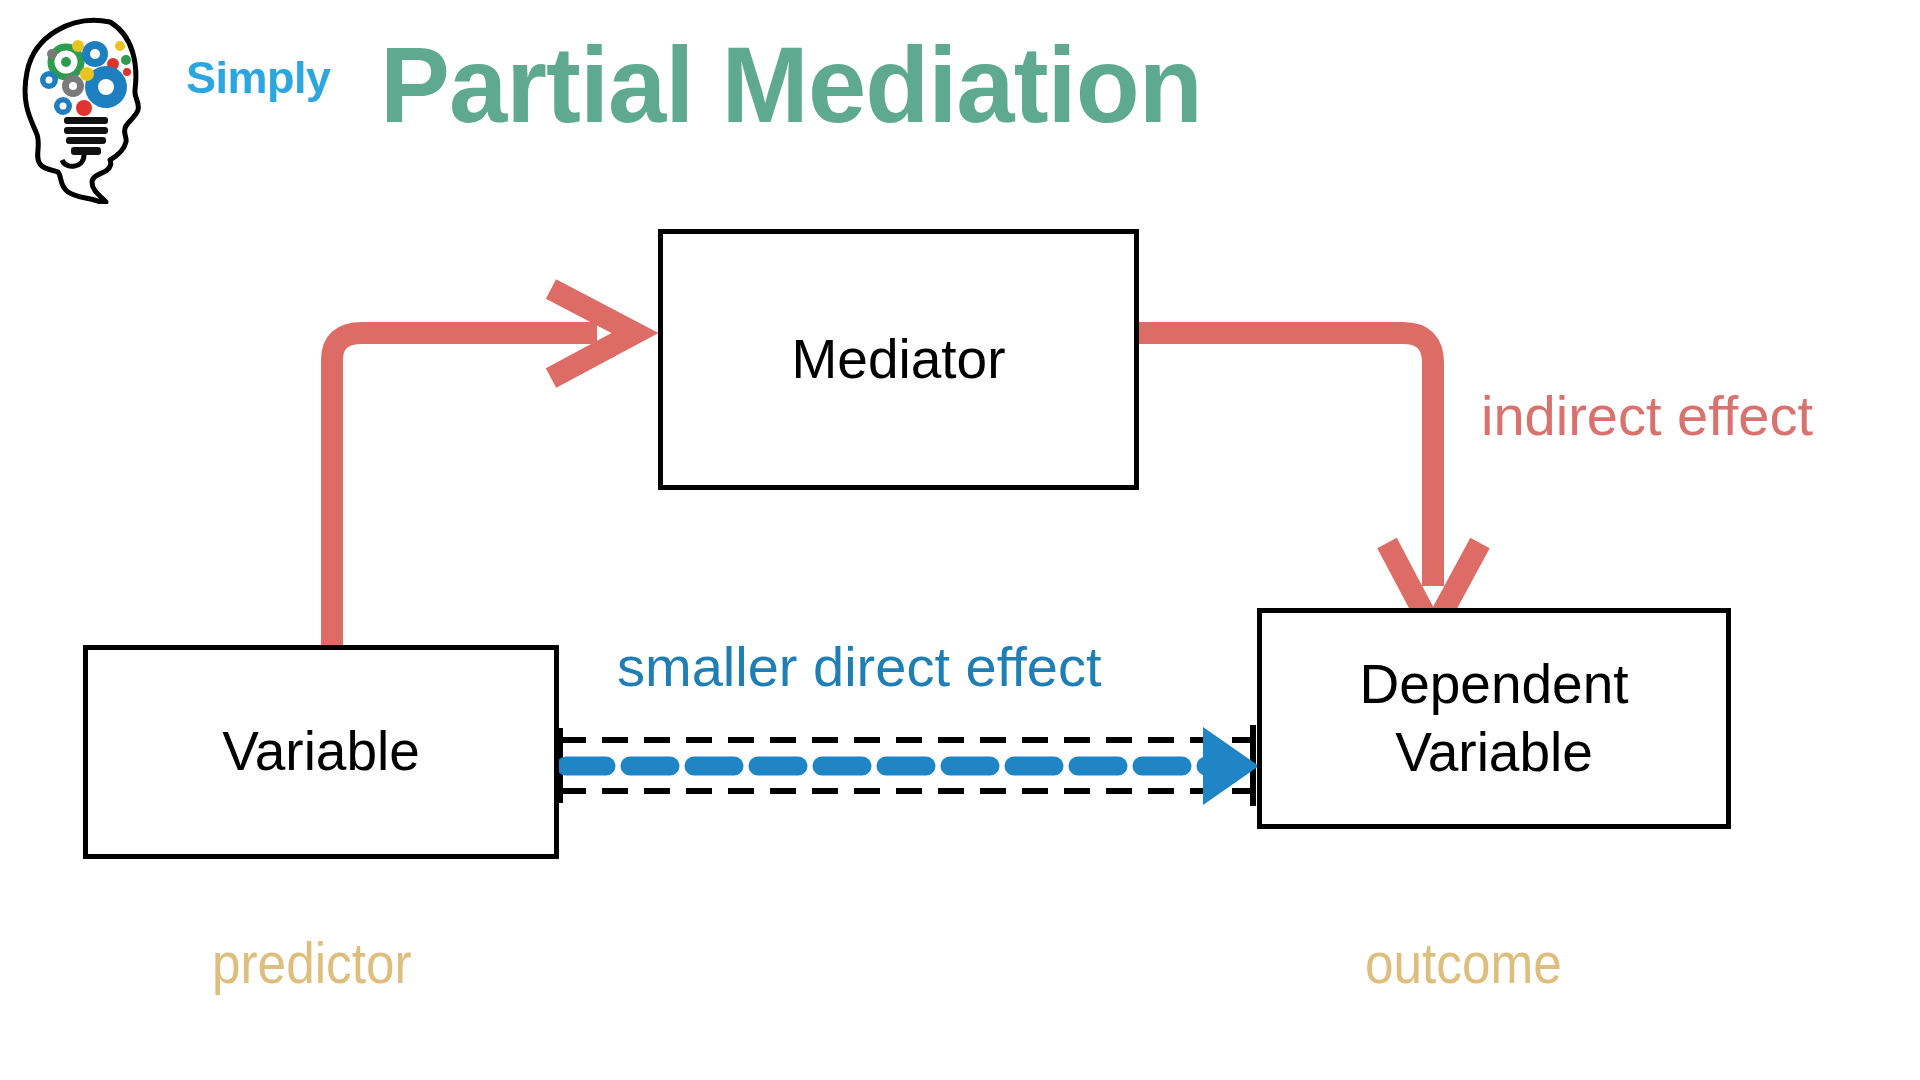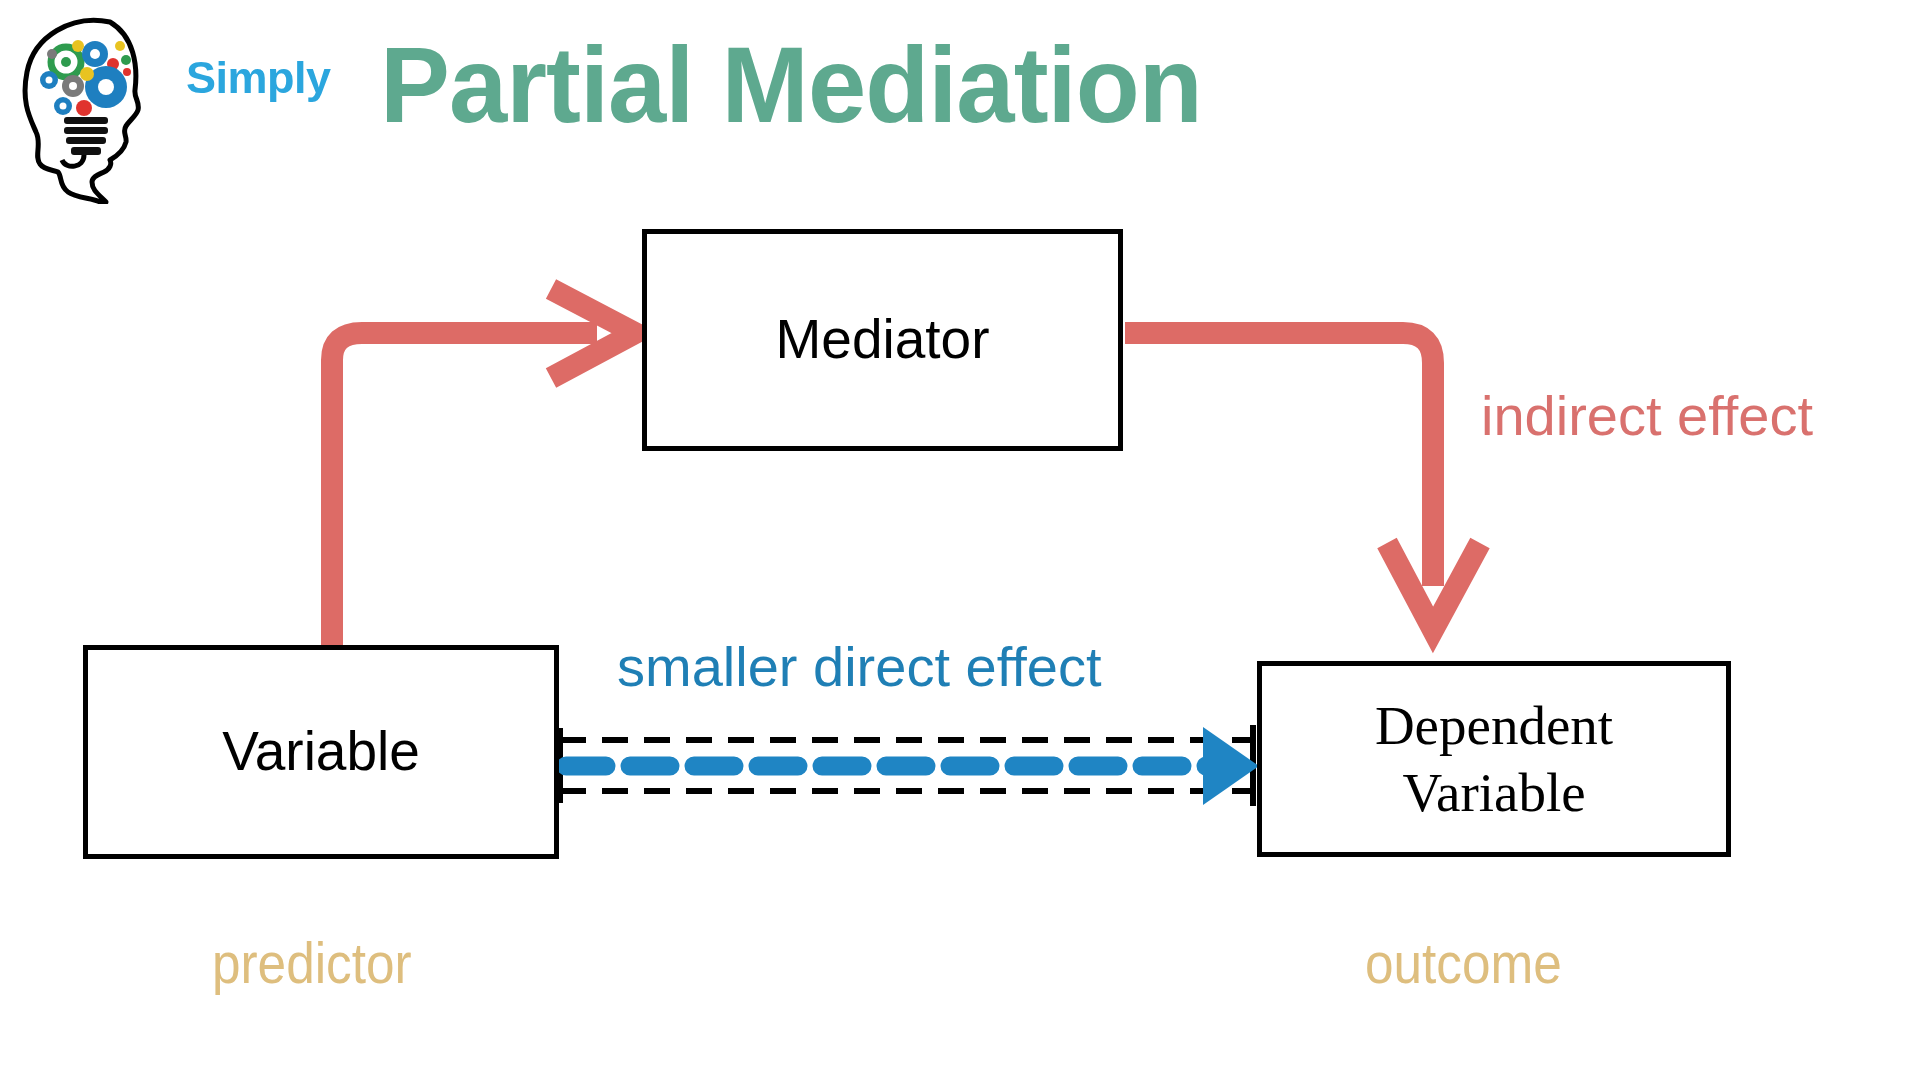--- a/index.html
+++ b/index.html
@@ -75,37 +75,36 @@
     display: flex;
     flex-direction: column;
     align-items: center;
     justify-content: center;
     color: #000000;
     font-size: 55px;
     line-height: 1.22;
     z-index: 6;
   }
   #box-mediator {
-    left: 642px;
+    left: 658px;
     top: 229px;
     width: 481px;
-    height: 222px;
+    height: 261px;
   }
   #box-independent {
     left: 83px;
     top: 645px;
     width: 476px;
     height: 214px;
   }
   #box-dependent {
     left: 1257px;
-    top: 661px;
+    top: 608px;
     width: 474px;
-    height: 196px;
-    font-family: Liberation Serif, serif;
+    height: 221px;
   }
   .node-line { display: block; }
 
   
   #arrow-layer {
     position: absolute;
     left: 0;
     top: 0;
     width: 1920px;
     height: 1080px;

